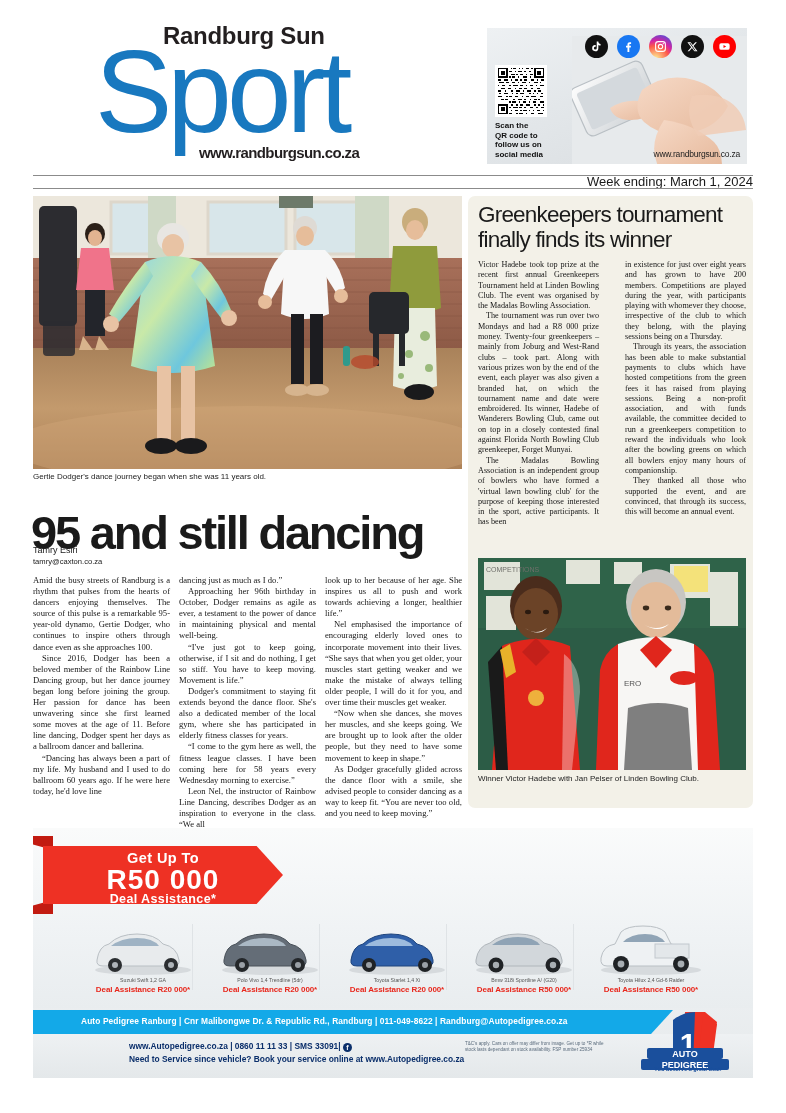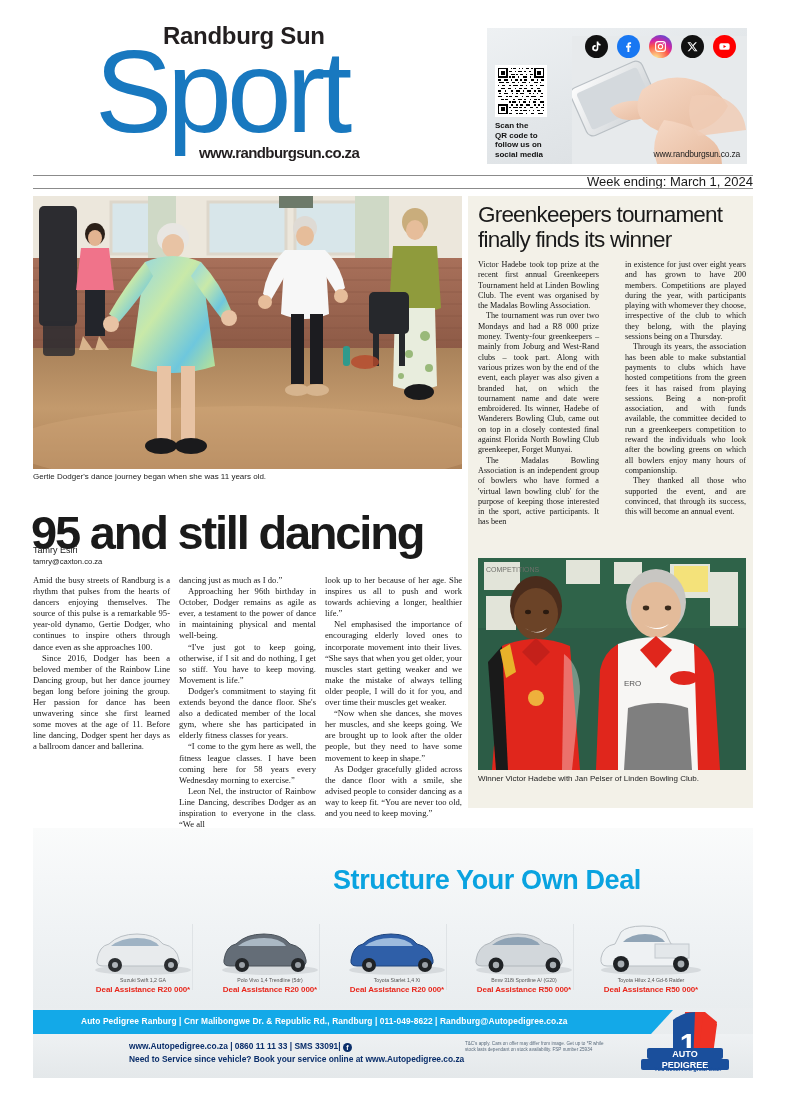--- a/index.html
+++ b/index.html
@@ -101,20 +101,21 @@
     font-family: "Liberation Serif", serif;
     font-size: 8.6px; line-height: 11.1px; color: #161616;
     text-align: justify; text-indent: 9px;
   }
   .story-col p.first { text-indent: 0; }
 
   
   .side {
     position: absolute; left: 468px; top: 196px; width: 285px; height: 612px;
     background: #f3f1e8;
+    border-radius: 7px;
   }
   .side-head {
     position: absolute; left: 10px; top: 6px; width: 268px;
     font-family: "Liberation Sans", sans-serif; font-weight: normal;
     font-size: 22.5px; line-height: 25px; color: #1a1a1a; letter-spacing: -0.8px;
   }
   .side-cols {
     position: absolute; left: 10px; top: 64px; width: 268px; height: 290px;
     display: flex; gap: 26px;
   }
@@ -438,20 +439,21 @@
 
   <div class="byline">
     <div>Tamry Esiri</div>
     <div class="mail">tamry@caxton.co.za</div>
   </div>
 
   <div class="story-cols">
     <div class="story-col">
       <p class="first">Amid the busy streets of Randburg is a rhythm that pulses from the hearts of dancers enjoying themselves. The source of this pulse is a remarkable 95-year-old dynamo, Gertie Dodger, who continues to inspire others through dance even as she approaches 100.</p>
       <p>Since 2016, Dodger has been a beloved member of the Rainbow Line Dancing group, but her dance journey began long before joining the group. Her passion for dance has been unwavering since she first learned some moves at the age of 11. Before line dancing, Dodger spent her days as a ballroom dancer and ballerina.</p>
+      <p>“Dancing has always been a part of my life. My husband and I used to do ballroom 60 years ago. If he were here today, he'd love line</p>
     </div>
     <div class="story-col">
       <p class="first">dancing just as much as I do.”</p>
       <p>Approaching her 96th birthday in October, Dodger remains as agile as ever, a testament to the power of dance in maintaining physical and mental well-being.</p>
       <p>“I've just got to keep going, otherwise, if I sit and do nothing, I get so stiff. You have to keep moving. Movement is life.”</p>
       <p>Dodger's commitment to staying fit extends beyond the dance floor. She's also a dedicated member of the local gym, where she has participated in elderly fitness classes for years.</p>
       <p>“I come to the gym here as well, the fitness league classes. I have been coming here for 58 years every Wednesday morning to exercise.”</p>
       <p>Leon Nel, the instructor of Rainbow Line Dancing, describes Dodger as an inspiration to everyone in the class. “We all</p>
     </div>
     <div class="story-col">
@@ -525,22 +527,30 @@
             </g>
         </g>
       </svg>
     </div>
     <div class="side-caption">Winner Victor Hadebe with Jan Pelser of Linden Bowling Club.</div>
   </div>
 
   <div class="ad">
     <div class="ad-showroom"></div>
 
-
-    <div class="ad-title">Structure Your Own Deal</div>
+    <div class="ribbon">
+      <div class="ribbon-tail-t"></div>
+      <div class="ribbon-tail-b"></div>
+      <div class="ribbon-body">
+        <div class="rb-top">Get Up To</div>
+        <div class="rb-mid">R50 000</div>
+        <div class="rb-bot">Deal Assistance*</div>
+      </div>
+    </div>
+
 
     <div class="cars">
       <div class="car">
         <svg class="car-img" viewBox="0 0 112 56">
           <ellipse cx="56" cy="50" rx="48" ry="5" fill="#d6dadd"></ellipse>
           <path d="M10 40 q2 -14 12 -16 q10 -10 28 -10 q18 0 26 10 q14 3 16 16 q1 6 -6 6 h-70 q-7 0 -6 -6z" fill="#e8ebed" stroke="#b9bfc4" stroke-width="1"></path>
           <path d="M24 26 q10 -8 26 -8 q16 0 22 8z" fill="#9fb3c4"></path>
           <circle cx="28" cy="45" r="7" fill="#2b2e31"></circle>
             <circle cx="84" cy="45" r="7" fill="#2b2e31"></circle>
           <circle cx="28" cy="45" r="3" fill="#aeb4b9"></circle>

